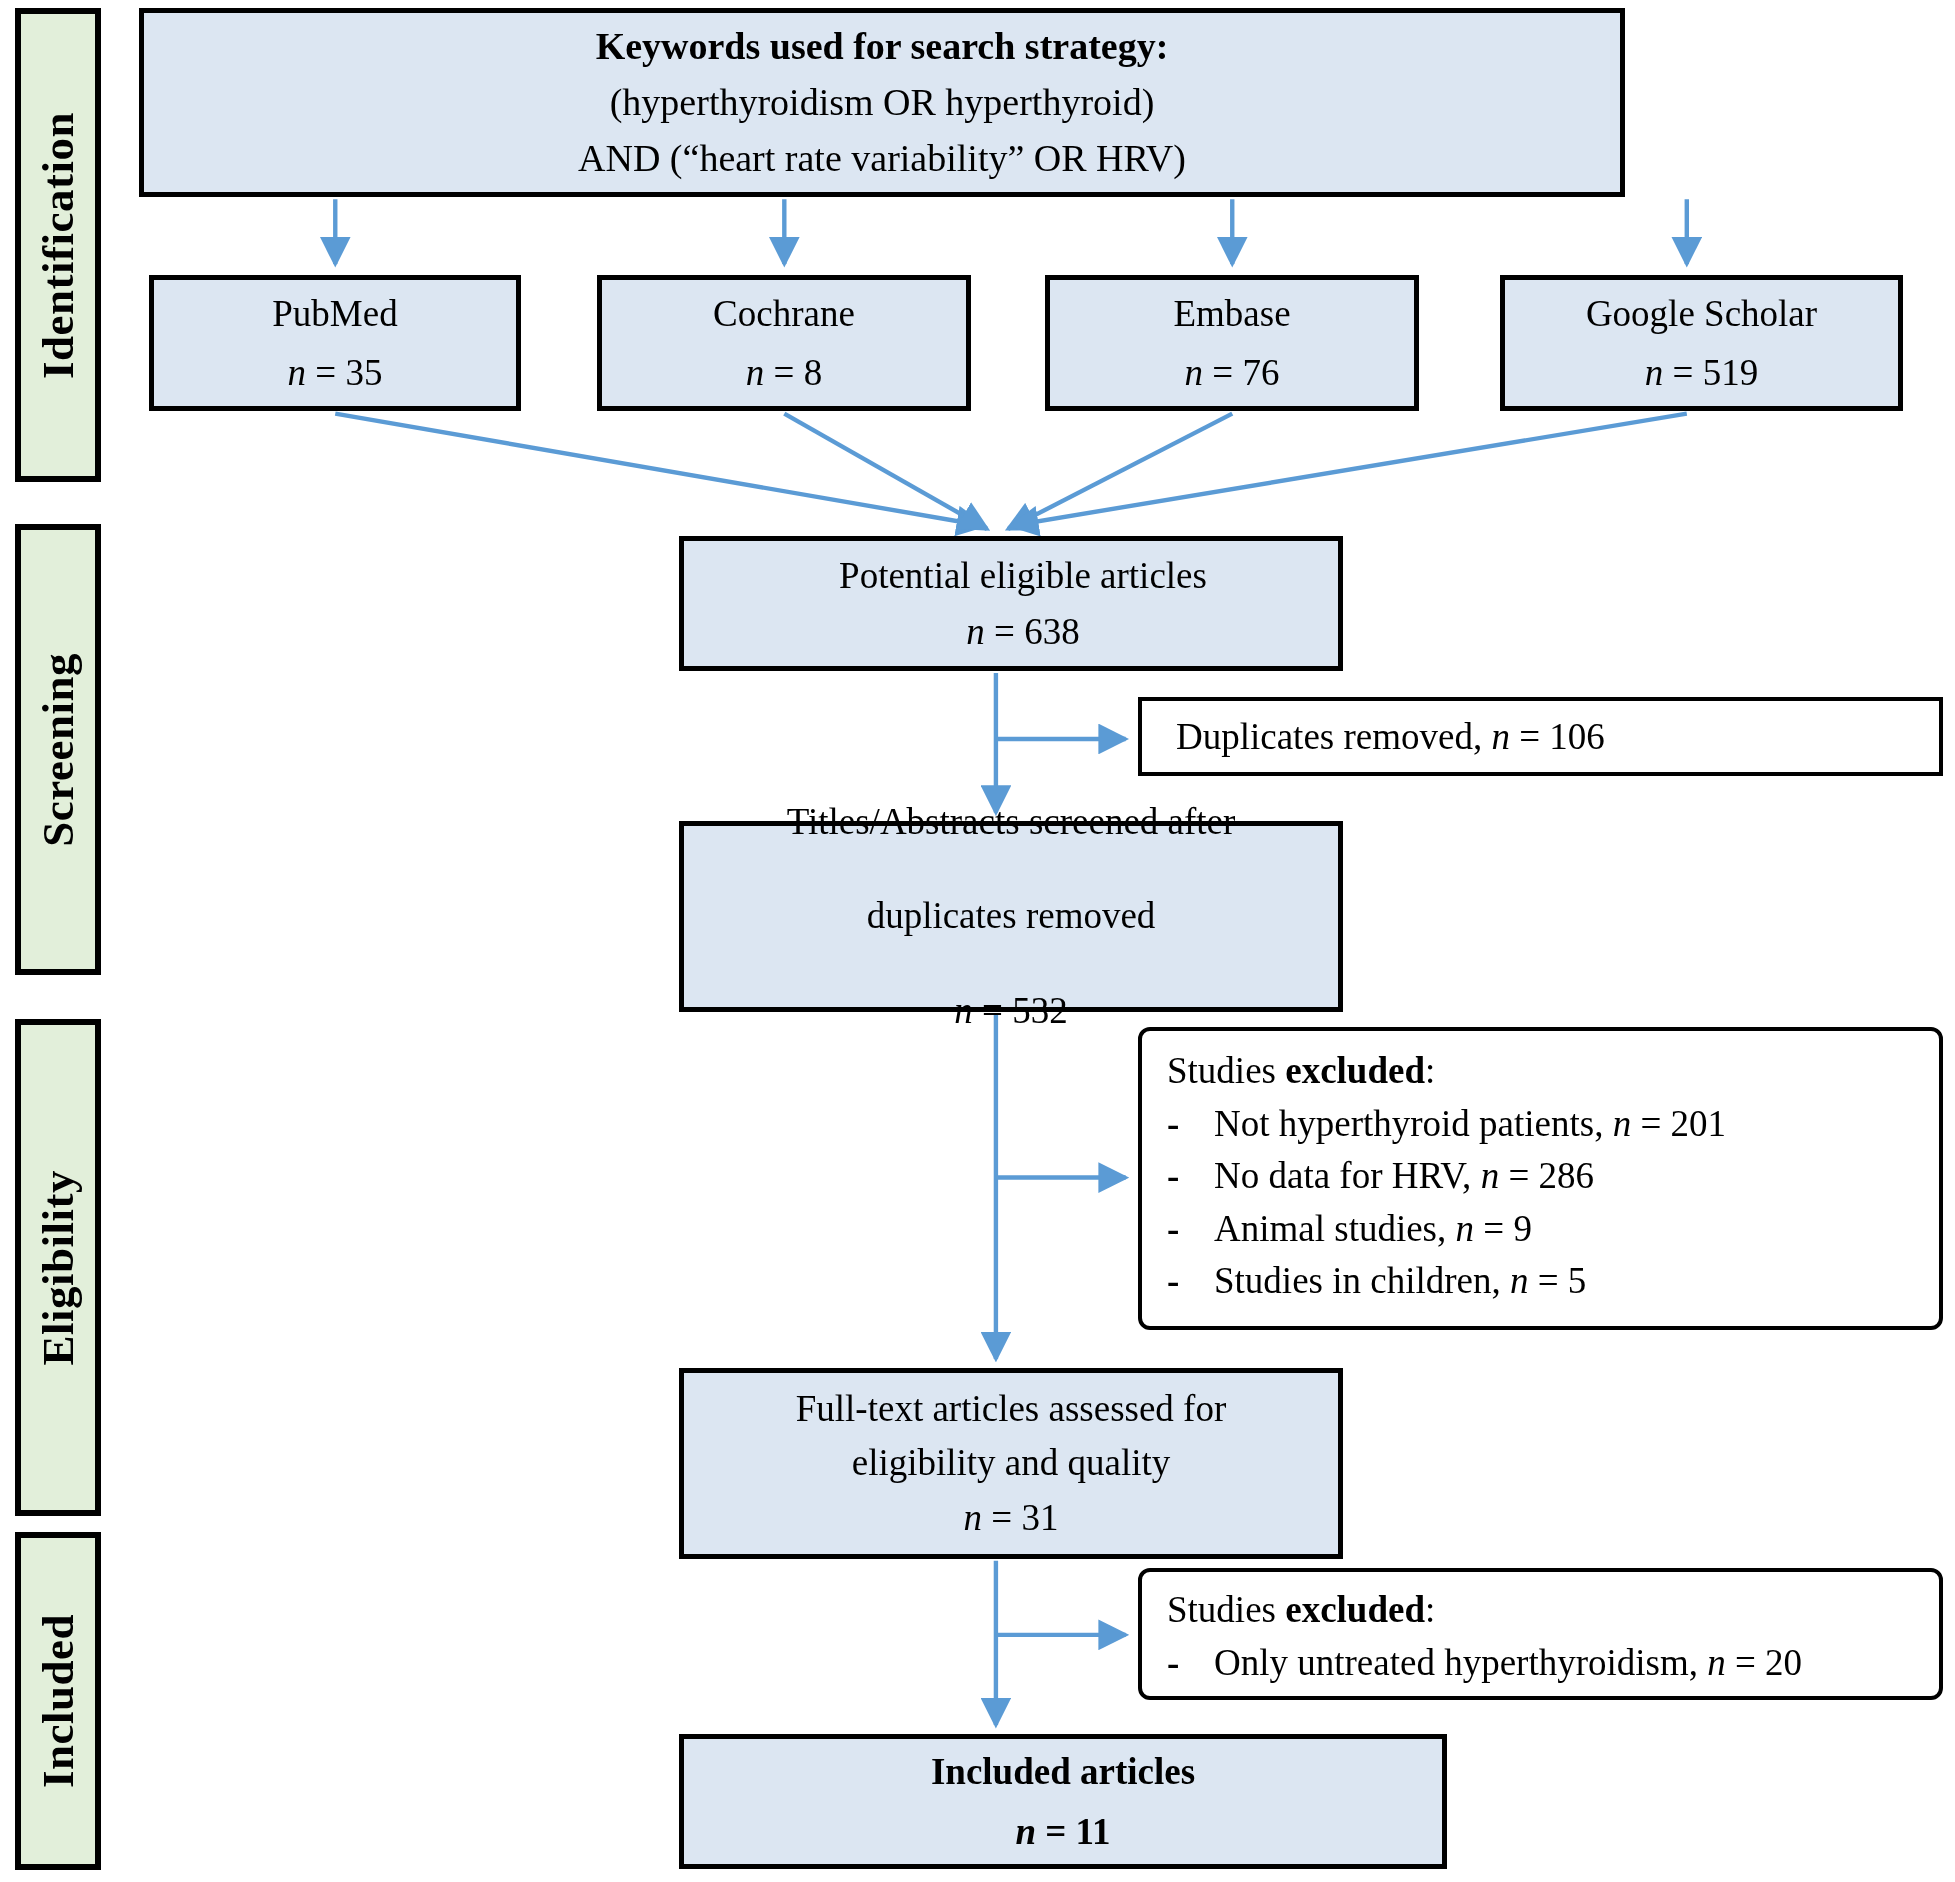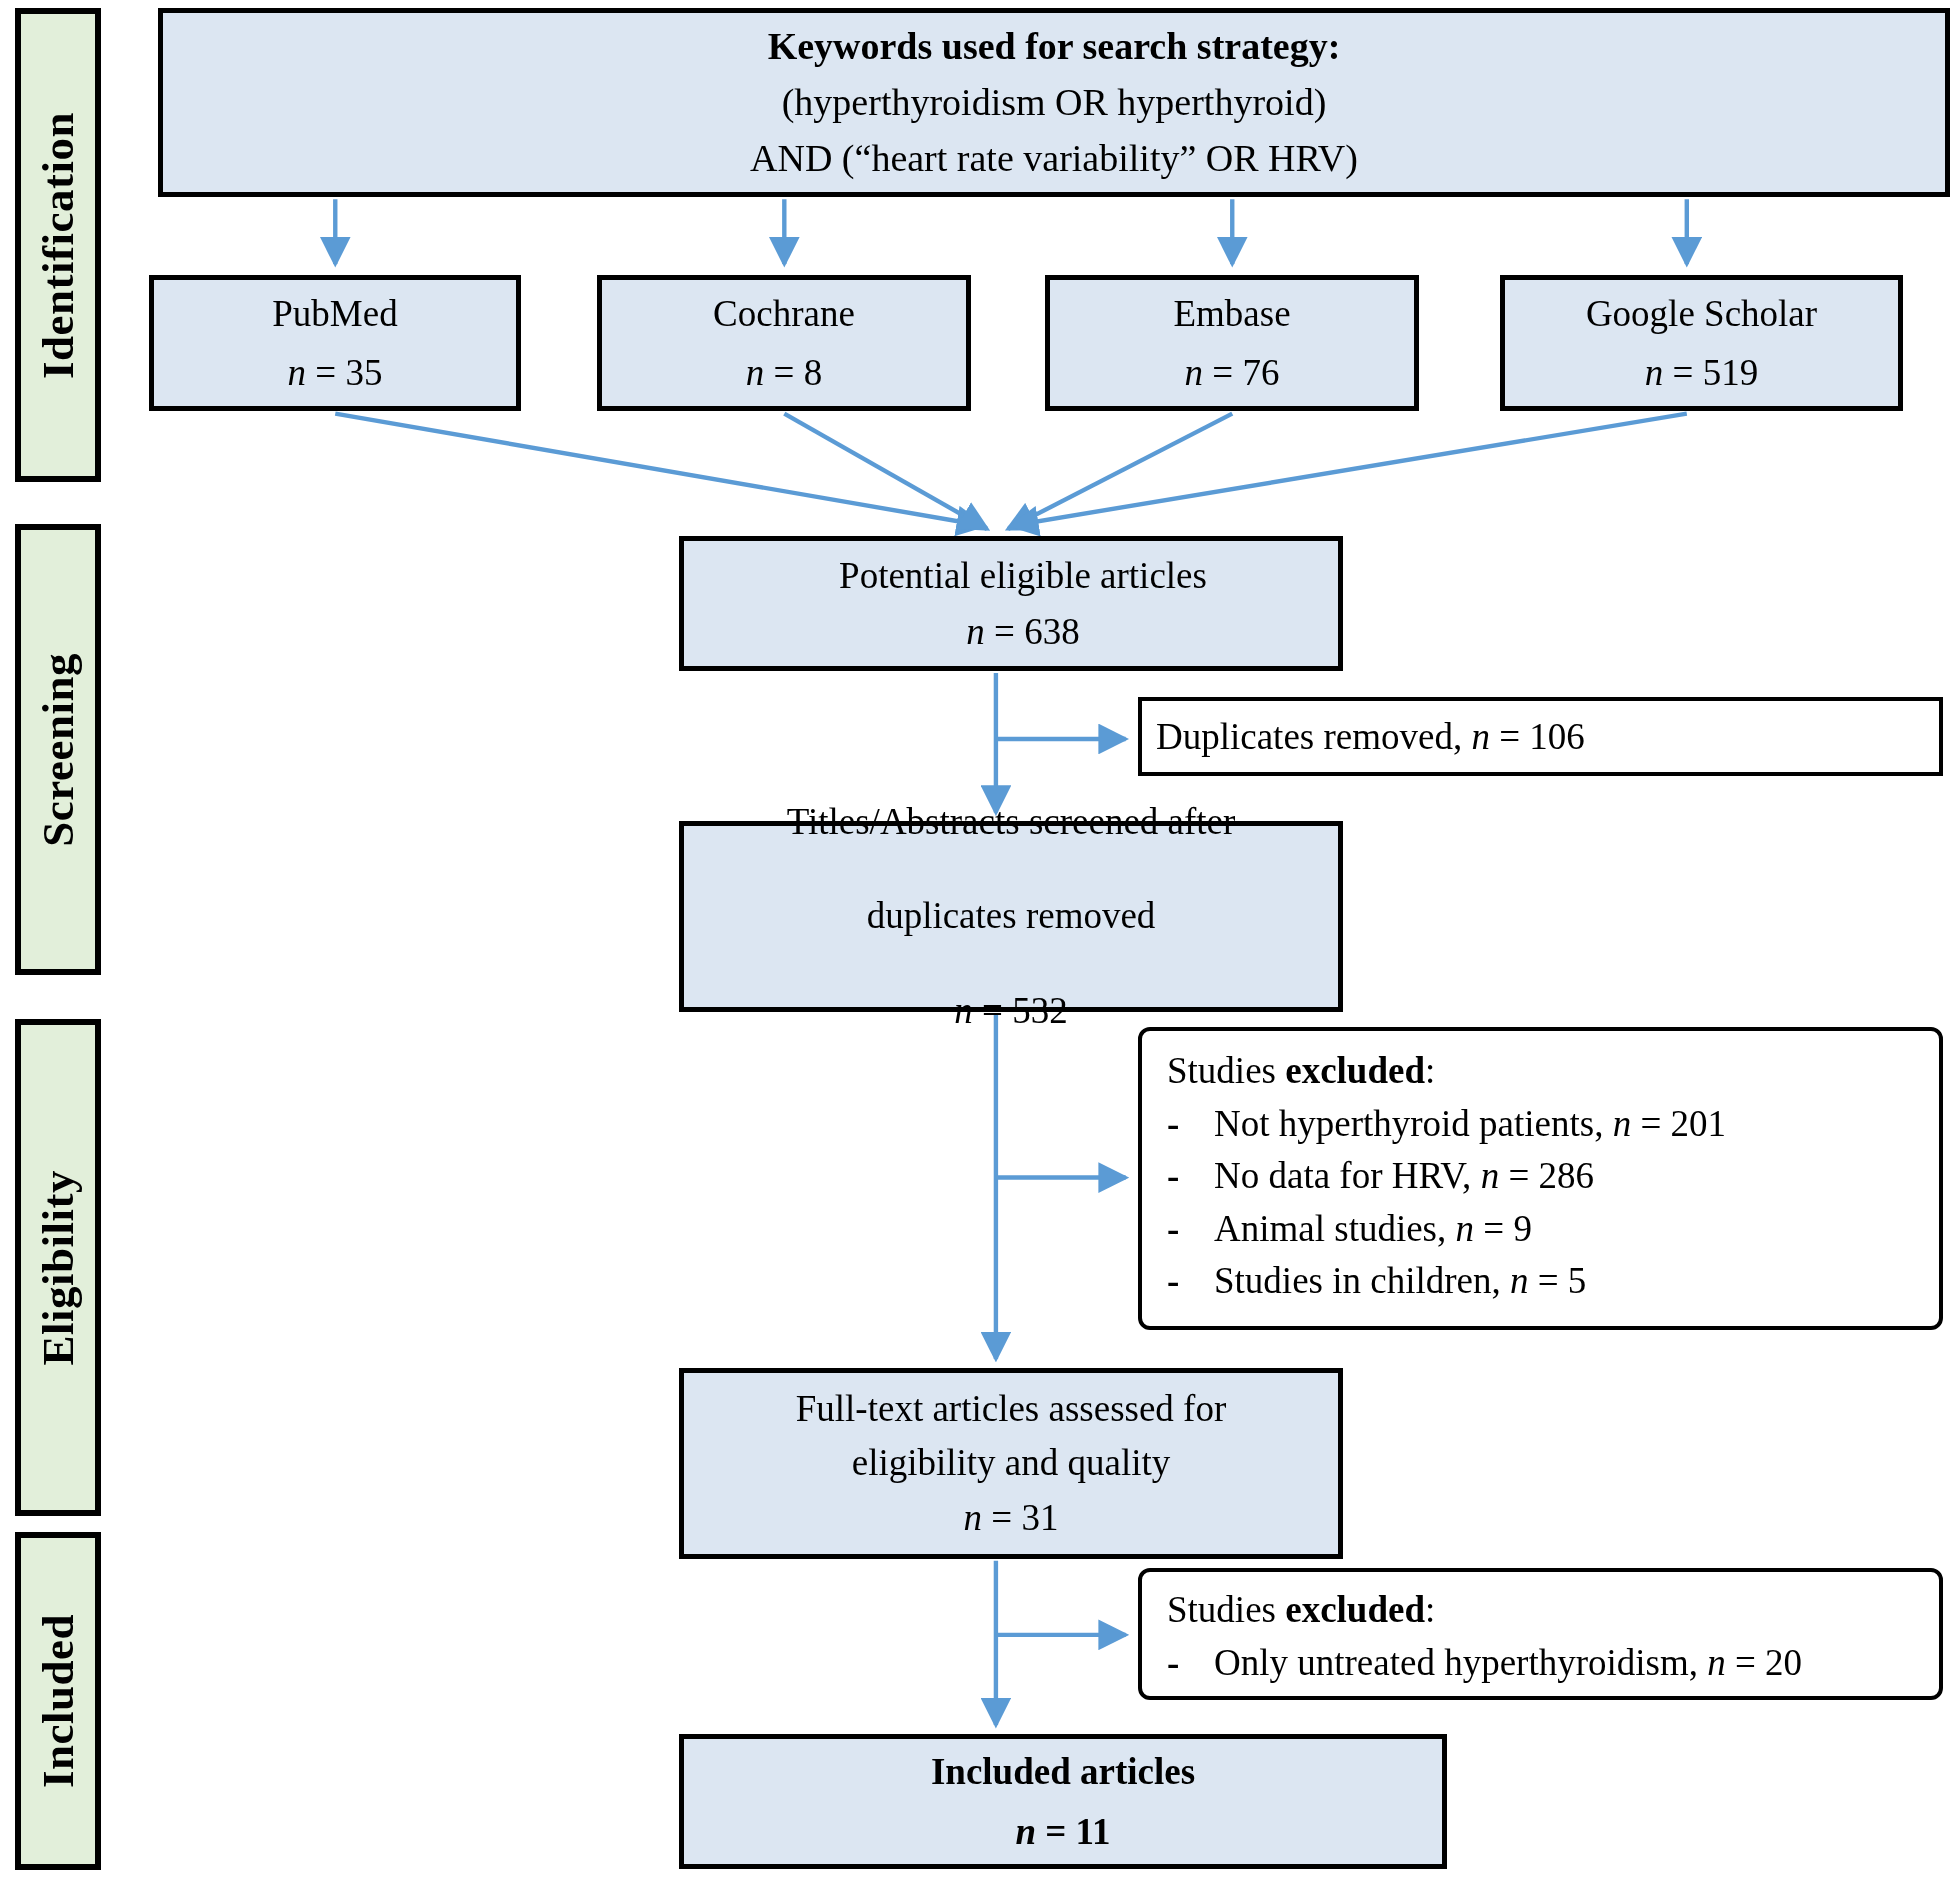--- a/index.html
+++ b/index.html
@@ -19,21 +19,21 @@
     position:absolute;z-index:1;box-sizing:border-box;
     border:5px solid #000;font-size:37px;line-height:1.5;
     display:flex;flex-direction:column;align-items:center;justify-content:center;
     text-align:center;
   }
   .blue{background:#dce6f2;}
   .white{background:#ffffff;align-items:stretch;text-align:left;justify-content:flex-start;}
   .bold{font-weight:bold;}
   .keywords-box{line-height:1.47;font-size:38px;}
   .dbbox{line-height:1.6;}
-  .side-note{justify-content:center;padding-left:14px;line-height:1.4;}
+  .side-note{justify-content:center;padding-left:34px;line-height:1.4;}
   .excl{padding:14.3px 16.5px 0 25px;line-height:1.42;border-radius:12px;}
   .excl .item{display:flex;align-items:baseline;}
   .excl .marker{flex:0 0 47px;font-weight:bold;}
   i{font-style:italic;}
 </style>
 </head>
 <body>
 
 <div id="canvas">
 
@@ -71,21 +71,21 @@
   <div class="stage" style="left:15.4px;top:524px;width:86px;height:451px;">
     <span class="vlabel">Screening</span>
   </div>
   <div class="stage" style="left:15.4px;top:1019px;width:86px;height:497px;">
     <span class="vlabel">Eligibility</span>
   </div>
   <div class="stage" style="left:15.4px;top:1532px;width:86px;height:338px;">
     <span class="vlabel">Included</span>
   </div>
 
-  <div class="box blue keywords-box" style="left:158px;top:8.2px;width:1792px;height:189px;">
+  <div class="box blue keywords-box" style="left:139px;top:8.2px;width:1486px;height:189px;">
     <div class="bold">Keywords used for search strategy:</div>
     <div>(hyperthyroidism OR hyperthyroid)</div>
     <div>AND (“heart rate variability” OR HRV)</div>
   </div>
 
   <div class="box blue dbbox" style="left:149px;top:275px;width:372px;height:136px;">
     <div>PubMed</div>
     <div><i>n</i><span> = </span><span>35</span></div>
   </div>
   <div class="box blue dbbox" style="left:597px;top:275px;width:374px;height:136px;">

